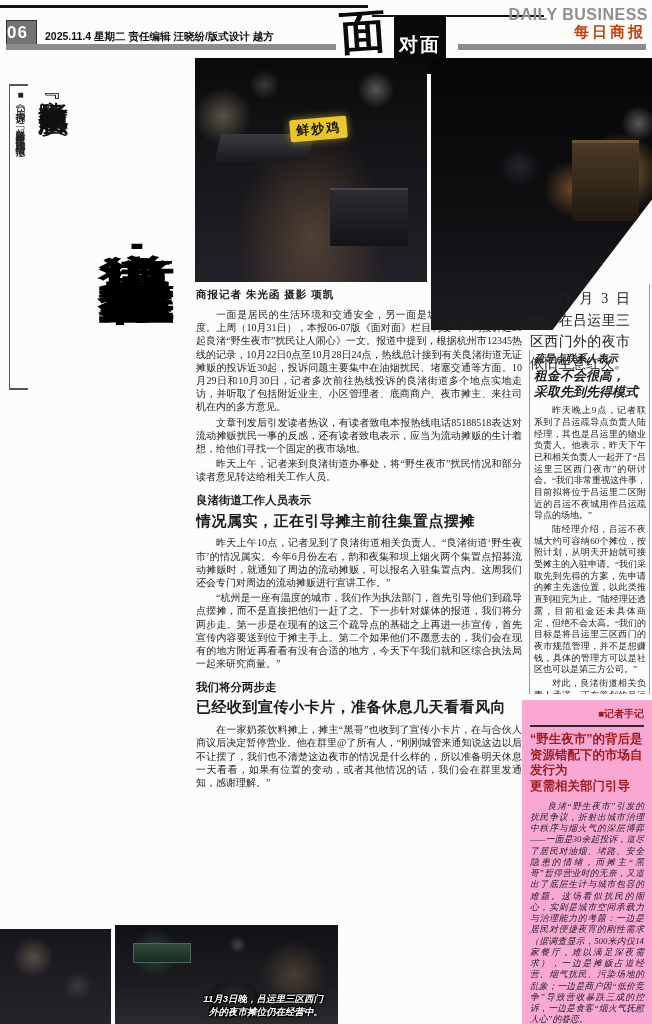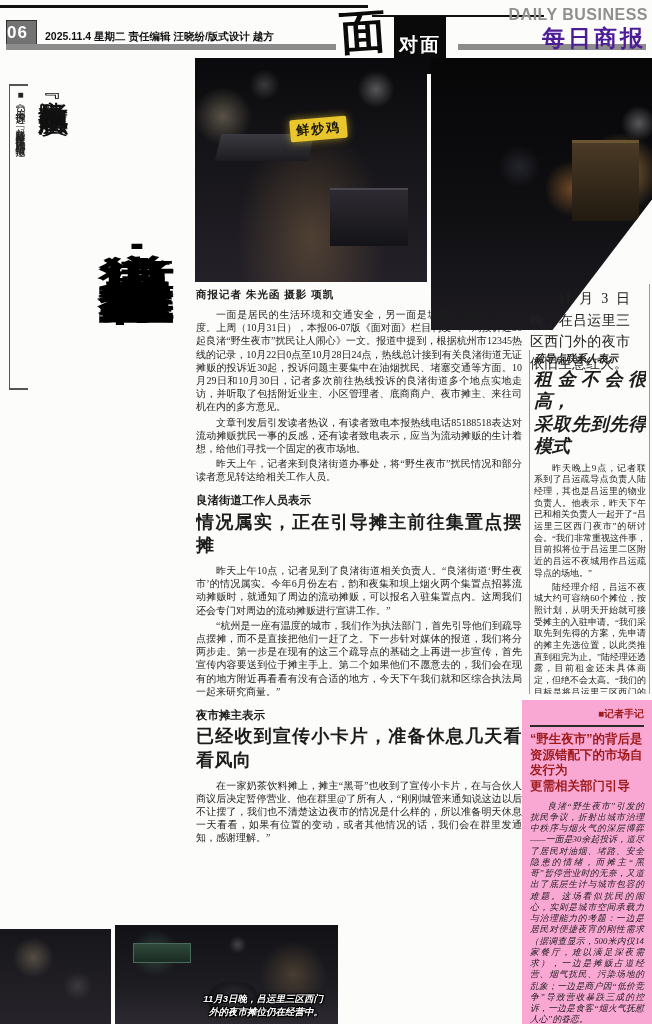--- a/index.html
+++ b/index.html
@@ -19,21 +19,21 @@
   .graybar  { position:absolute; top:44px; height:6px; background:#8c8c8c; }
   .gb-left  { left:6px;  width:330px; }
   .gb-right { left:458px; width:188px; }
   .logo { position:absolute; left:340px; top:2px; width:118px; height:52px; }
   .logo-mian { position:absolute; left:0; top:0; font:900 46px "DejaVu Serif",serif; color:#0a0a0a;
                transform:rotate(-4deg); }
   .logo-box  { position:absolute; left:54px; top:14px; background:#0a0a0a; color:#fff;
                font:900 19px "Liberation Sans",sans-serif; padding:16px 5px; letter-spacing:2px; }
   .mh-en { position:absolute; right:4px; top:6px; font:800 16px "Liberation Sans",sans-serif;
            color:#8f8f8f; letter-spacing:.5px; }
-  .mh-cn { position:absolute; right:6px; top:23px; font-weight:900; font-size:23px; letter-spacing:3px; color:#4c1d95; }
+  .mh-cn { position:absolute; right:6px; top:23px; font-weight:900; font-size:15px; letter-spacing:3px; color:#c2410c; }
   
   .v { writing-mode:vertical-rl; text-orientation:mixed; }
   .kicker { position:absolute; left:9px; top:84px; height:306px; font:400 10px "Liberation Sans",sans-serif;
             color:#222; border-left:1px solid #555; border-top:2px solid #555; border-bottom:2px solid #555;
             padding:3px 1px 3px 3px; letter-spacing:1px; }
   .subtitle { position:absolute; left:33px; top:84px; height:420px; font-size:21px; color:#111;
               letter-spacing:1px; transform:scaleX(1.45); transform-origin:top left; }
   .headline { position:absolute; left:99px; top:228px; height:730px; color:#000;
               font-family:"Liberation Sans",sans-serif; font-weight:900; font-size:37px;
               line-height:1.0; letter-spacing:-1px; transform:scale(2.05,1); transform-origin:top left; }
@@ -66,29 +66,29 @@
   .caption-right { position:absolute; left:530px; top:288px; width:100px;
                    font-size:14px; line-height:1.55; text-indent:2em;
                    color:#222; text-align:justify; }
   
   .center-col { position:absolute; left:196px; top:288px; width:326px; height:638px;
                 overflow:hidden; font-size:10px; line-height:1.32; text-align:justify; }
   .byline { font:700 10.5px "Liberation Sans",sans-serif; margin-bottom:6px; letter-spacing:1px; }
   .center-col p, .right-col p, .note-box p { text-indent:2em; margin:0 0 2px 0; }
   .sec-head { margin:10px 0 6px 0; font-family:"Liberation Sans",sans-serif; text-indent:0; }
   .sec-head .h-small { display:block; font-weight:700; font-size:11.5px; margin-bottom:2px; }
-  .sec-head .h-big   { display:block; font-weight:900; font-size:18px; letter-spacing:.5px; }
+  .sec-head .h-big   { display:block; font-weight:900; font-size:15px; letter-spacing:.5px; }
   
   .vrule1 { position:absolute; left:529px; top:350px; width:1px; height:344px; background:#9a9a9a; }
   .vrule2 { position:absolute; left:649px; top:284px; width:1px; height:410px; background:#9a9a9a; }
   .right-col { position:absolute; left:534px; top:352px; width:112px; height:342px; overflow:hidden;
                font-size:9px; line-height:1.3; text-align:justify; }
   .right-head { font-family:"Liberation Sans",sans-serif; margin-bottom:5px;font-style:italic; }
   .right-head .h-small { display:block; font-weight:700; font-size:10.5px; margin-bottom:2px; }
-  .right-head .h-big   { display:block; font-weight:900; font-size:18px; line-height:1.25; }
+  .right-head .h-big   { display:block; font-weight:900; font-size:13px; line-height:1.25; }
   
   .note-box { position:absolute; left:522px; top:700px; width:130px; height:332px;
               background:#f9a8d4; padding:7px 8px; overflow:hidden; }
   .note-label { text-align:right; font:700 10px "Liberation Sans",sans-serif; color:#9e1b1b; margin-bottom:4px; }
   .note-rule { height:2px; background:#2a2a2a; margin-bottom:5px; }
   .note-title { font:900 12.5px "Liberation Sans",sans-serif; color:#9e1b1b; line-height:1.25; margin-bottom:6px; }
   .note-title span { display:block; }
   .note-box p { font-style:italic; font-size:8.8px; line-height:1.28; text-align:justify; color:#1c1c1c; }
   
   .photo-bl { left:0; top:929px; width:111px; height:95px;
@@ -151,21 +151,21 @@
       </div>
     <div class="sec-head">
       <span class="h-small">良渚街道工作人员表示</span>
       <span class="h-big">情况属实，正在引导摊主前往集置点摆摊</span>
     </div>
     <div>
         <p>昨天上午10点，记者见到了良渚街道相关负责人。“良渚街道‘野生夜市’的情况属实。今年6月份左右，韵和夜集和坝上烟火两个集置点招募流动摊贩时，就通知了周边的流动摊贩，可以报名入驻集置点内。这周我们还会专门对周边的流动摊贩进行宣讲工作。”</p>
         <p>“杭州是一座有温度的城市，我们作为执法部门，首先引导他们到疏导点摆摊，而不是直接把他们一赶了之。下一步针对媒体的报道，我们将分两步走。第一步是在现有的这三个疏导点的基础之上再进一步宣传，首先宣传内容要送到位于摊主手上。第二个如果他们不愿意去的，我们会在现有的地方附近再看看有没有合适的地方，今天下午我们就和区综合执法局一起来研究商量。”</p>
       </div>
     <div class="sec-head">
-      <span class="h-small">夜市摊主表示</span>
+      <span class="h-small">我们将分两步走</span>
       <span class="h-big">已经收到宣传小卡片，准备休息几天看看风向</span>
     </div>
     <div>
         <p>在一家奶茶饮料摊上，摊主“黑哥”也收到了宣传小卡片，在与合伙人商议后决定暂停营业。他在群里@了所有人，“刚刚城管来通知说这边以后不让摆了，我们也不清楚这边夜市的情况是什么样的，所以准备明天休息一天看看，如果有位置的变动，或者其他情况的话，我们会在群里发通知，感谢理解。”</p>
       </div>
   </div>
 
   <div class="vrule1"></div>
   <div class="vrule2"></div>
   <div class="right-col">

